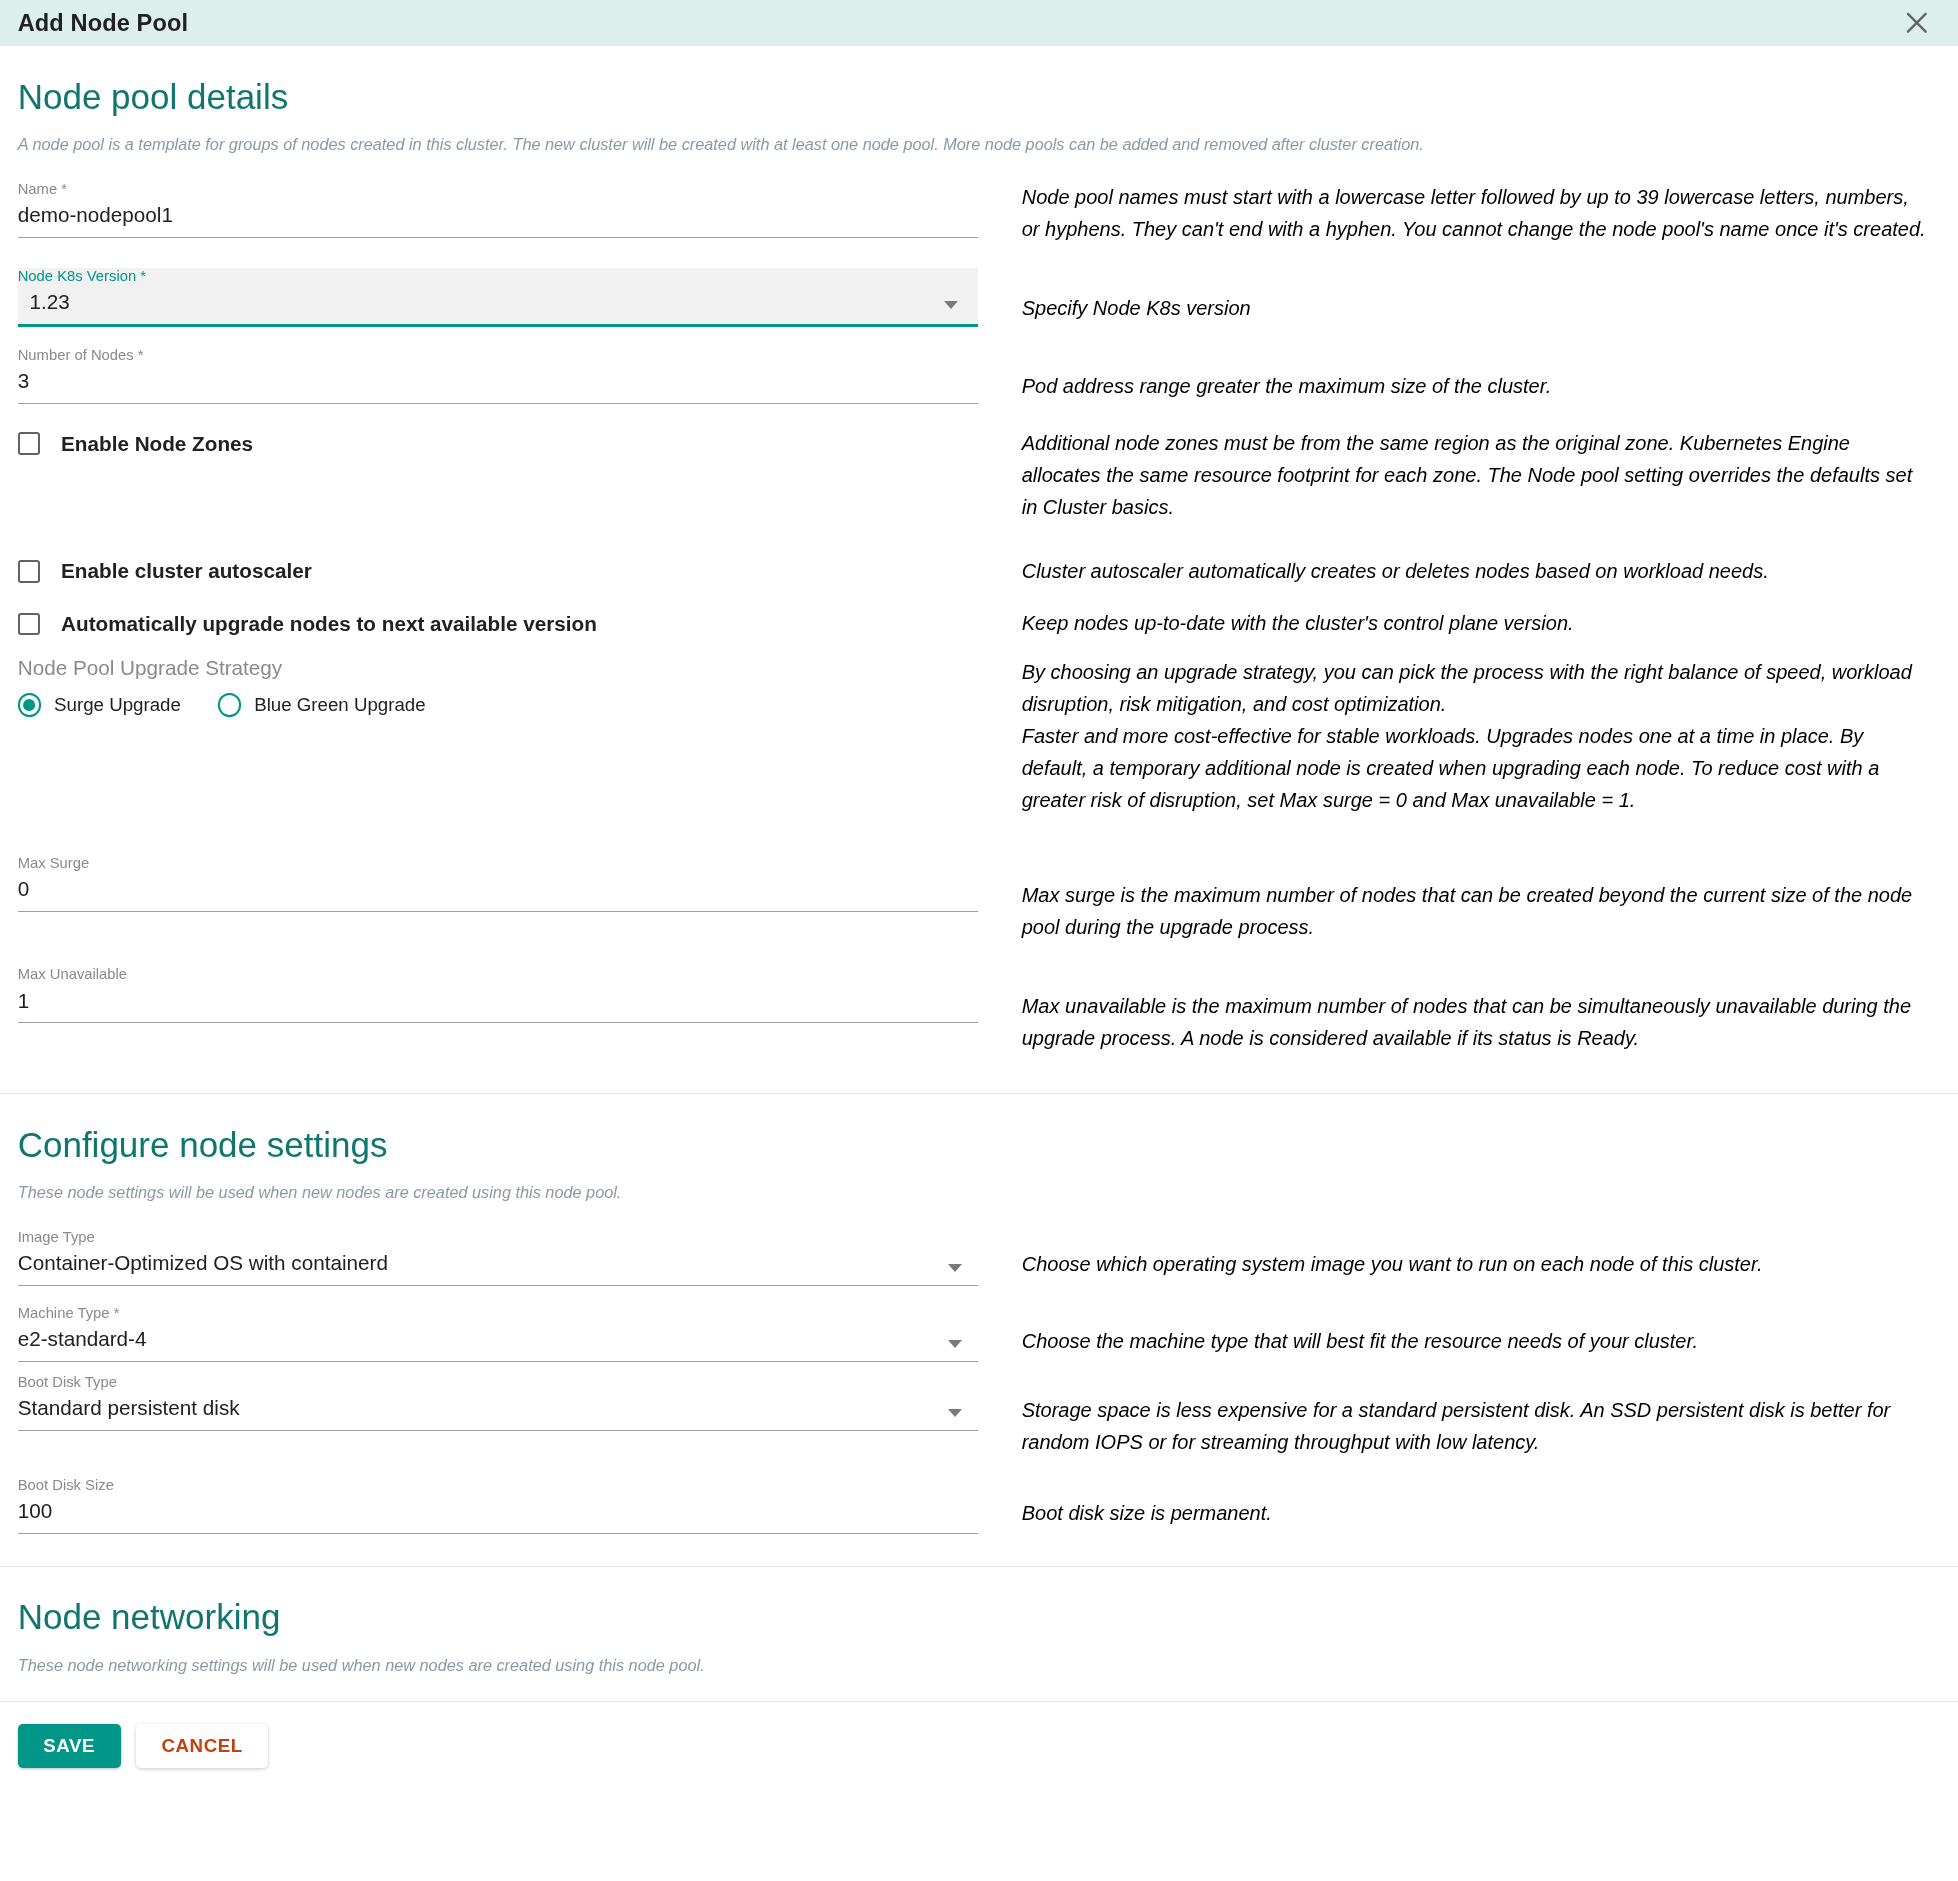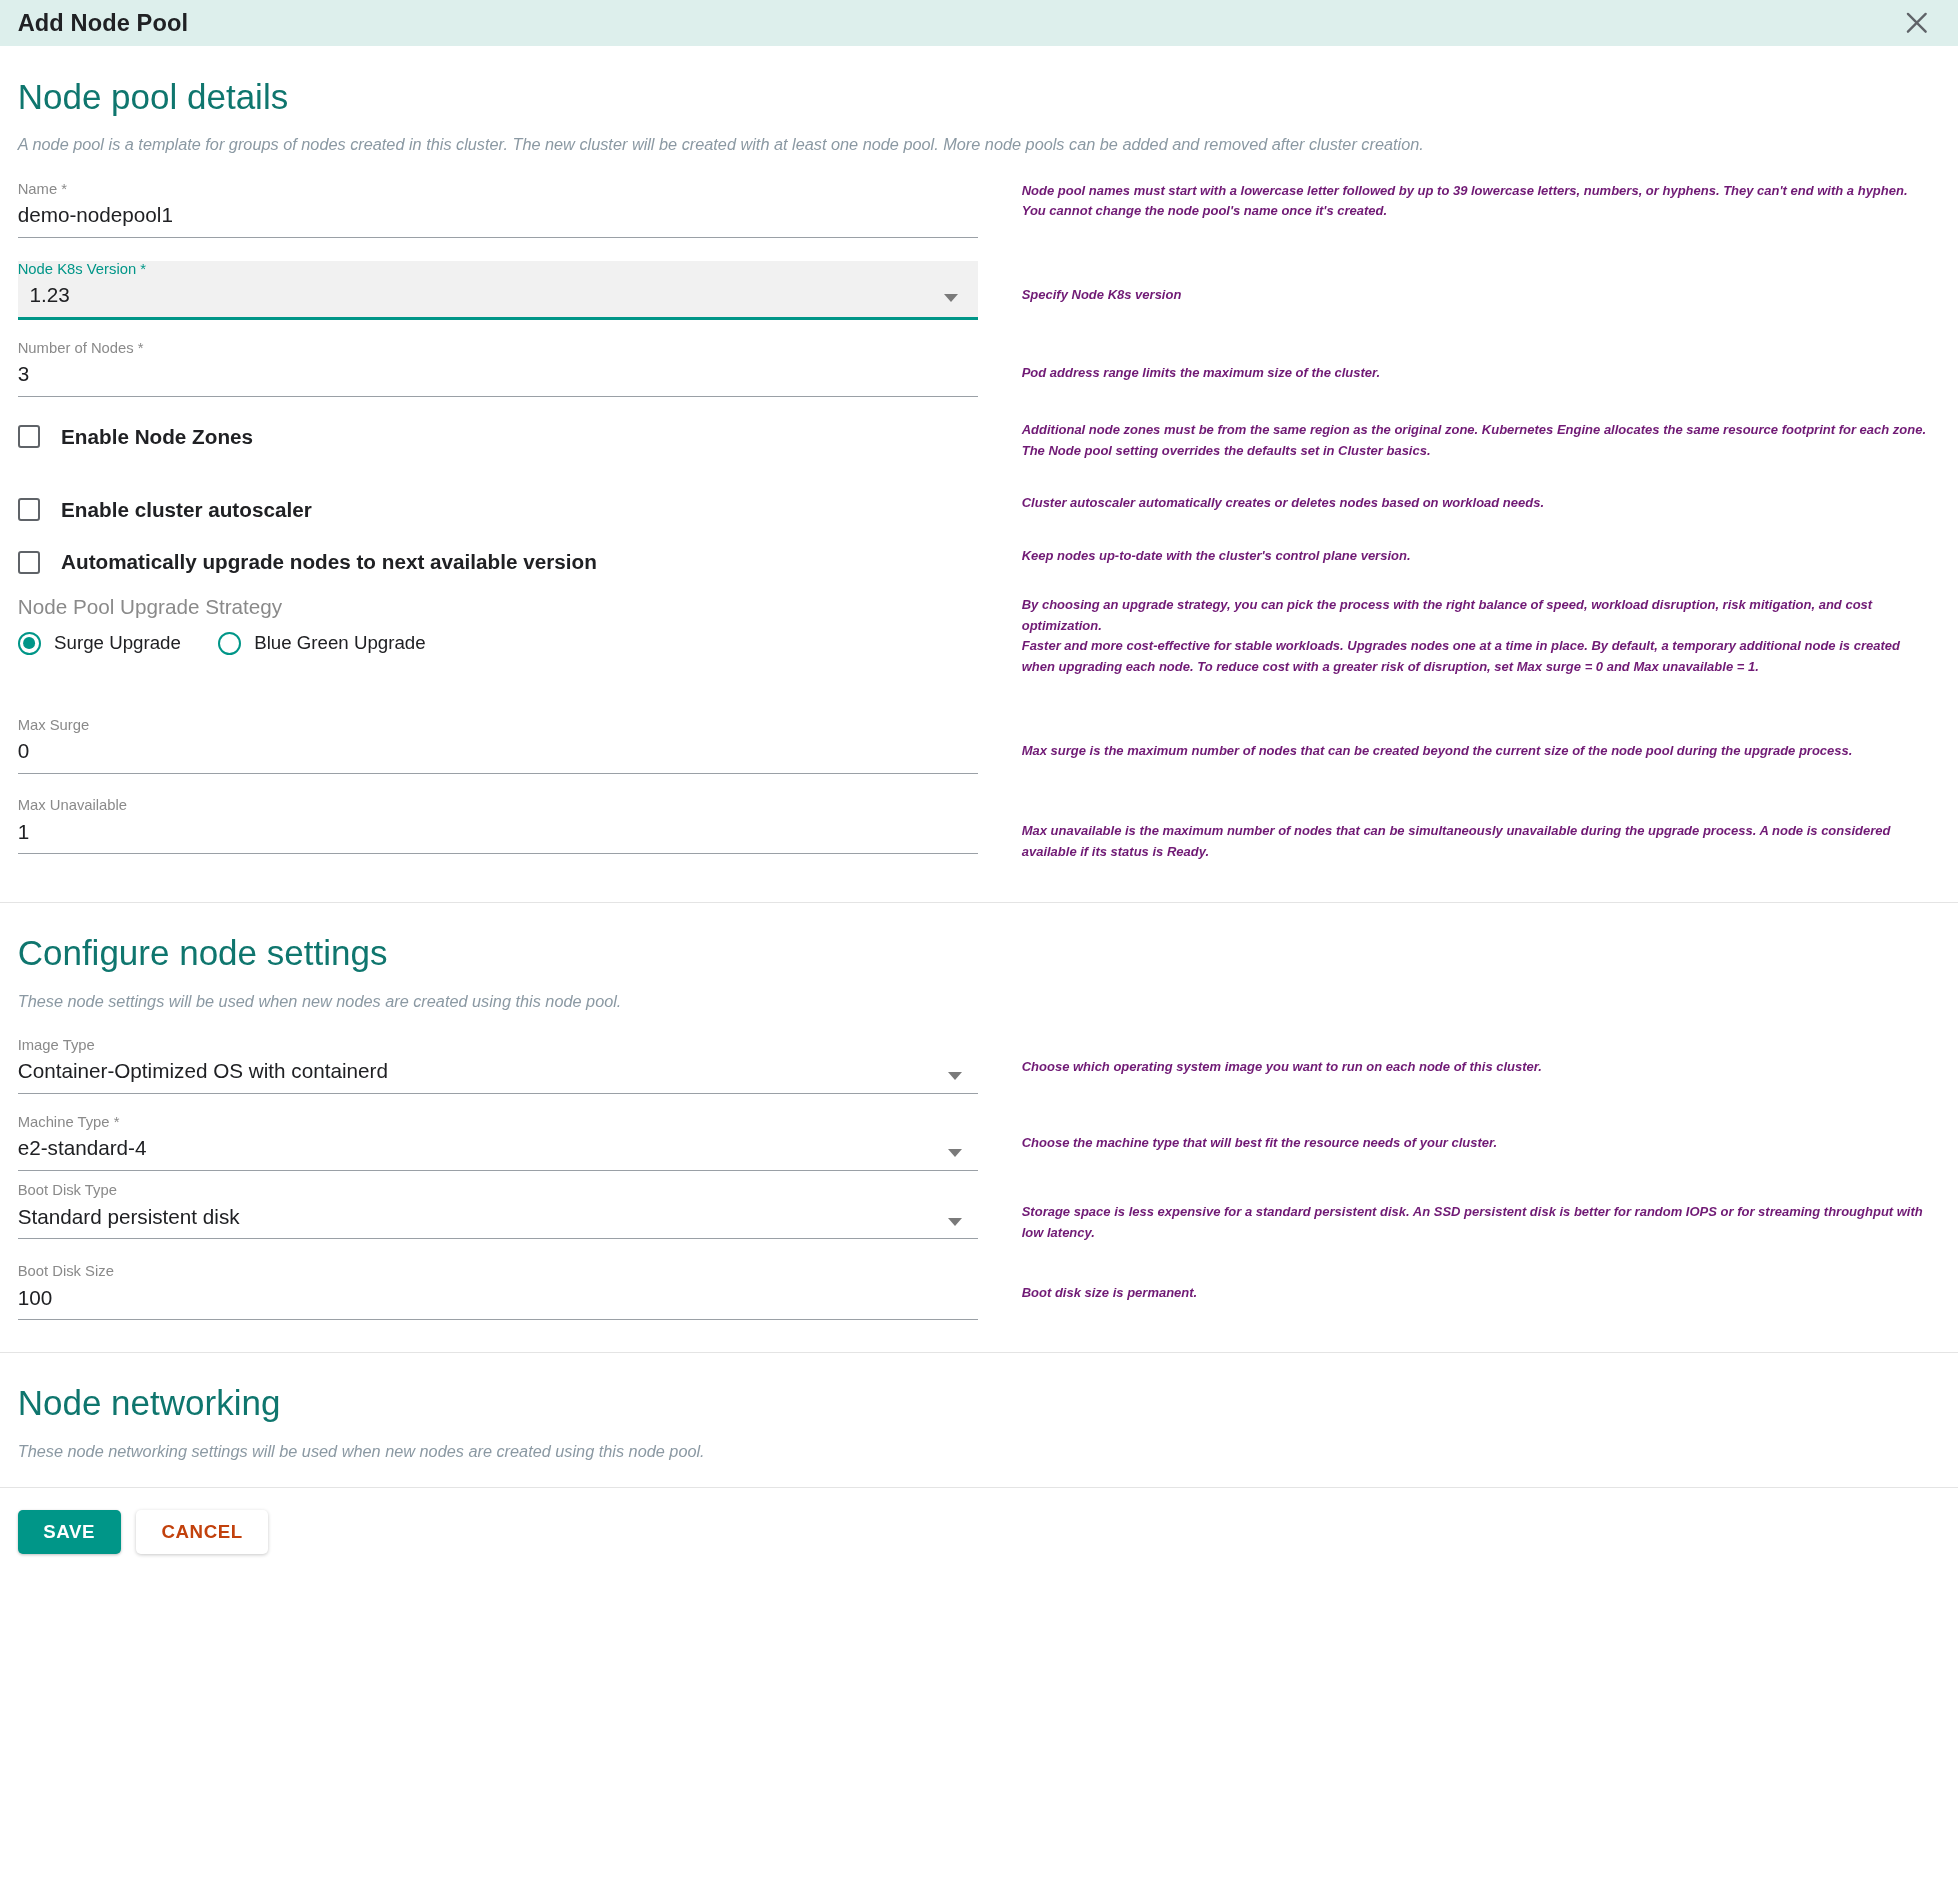--- a/index.html
+++ b/index.html
@@ -73,25 +73,24 @@
     width: 960px;
     flex: 0 0 960px;
   }
   .col-right {
     flex: 1 1 auto;
     padding-left: 44px;
     padding-right: 11.8px;
   }
 
   .help {
-    font-size: 13px;
+    font-size: 20px;
     font-style: italic;
-    color: #701a75;
+    color: #000000;
     line-height: 1.6;
-    font-weight: bold;
   }
 
   
   .field {
     position: relative;
   }
   .field-label {
     font-size: 14.8px;
     color: #8a8a8a;
     line-height: 1.1;
@@ -281,21 +280,21 @@
     <div class="columns">
       <div class="col-left">
         <div class="field">
           <span class="field-label">Number of Nodes *</span>
           <span class="field-value">3</span>
           <div class="field-underline"></div>
         </div>
       </div>
       <div class="col-right">
         <div class="spacer-24"></div>
-        <div class="help">Pod address range limits the maximum size of the cluster.</div>
+        <div class="help">Pod address range greater the maximum size of the cluster.</div>
       </div>
     </div>
 
     <div class="spacer-24"></div>
 
     <div class="columns">
       <div class="col-left">
         <div class="checkrow">
           <span class="checkbox"></span>
           <span class="checkrow-label">Enable Node Zones</span>

